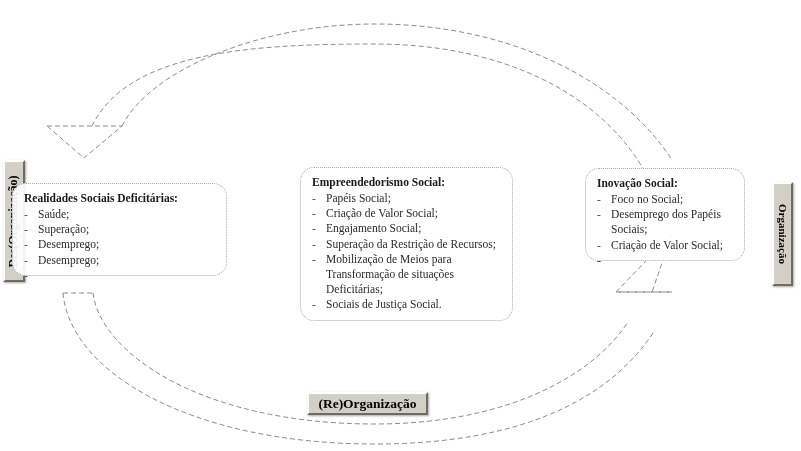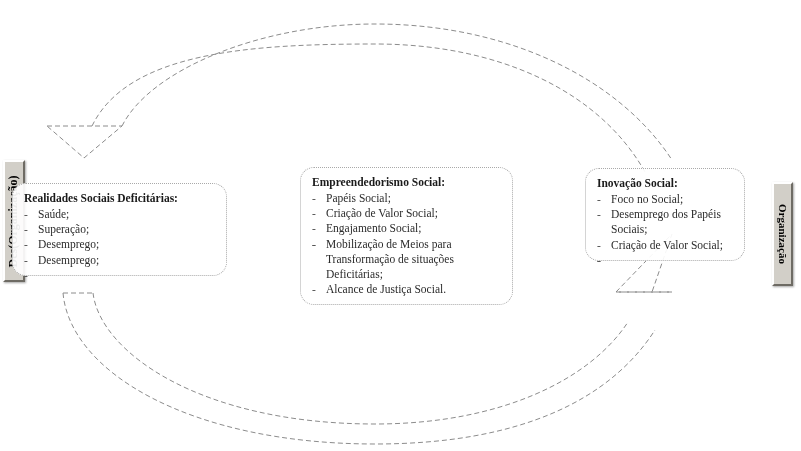--- a/index.html
+++ b/index.html
@@ -137,41 +137,44 @@
   </svg>
 
   <div class="bevel-label" id="label-des">
     <span class="vtext">Des(Organização)</span>
   </div>
 
   <div class="bevel-label" id="label-org">
     <span class="vtext">Organização</span>
   </div>
 
+  <div class="bevel-label" id="label-reorg">
+    <span>(Re)Organização</span>
+  </div>
 
   <div class="content-box" id="box-left">
     <div class="box-title">Realidades  Sociais Deficitárias:</div>
     <ul class="box-list" id="box-left-list">
         <li><span class="dash">-</span><span>Saúde;</span></li>
         <li><span class="dash">-</span><span>Superação;</span></li>
         <li><span class="dash">-</span><span>Desemprego;</span></li>
         <li><span class="dash">-</span><span>Desemprego;</span></li>
         <li><span class="dash">-</span></li>
       </ul>
   </div>
 
   <div class="content-box" id="box-mid">
     <div class="box-title">Empreendedorismo Social:</div>
     <ul class="box-list" id="box-mid-list">
         <li><span class="dash">-</span><span>Papéis  Social;</span></li>
         <li><span class="dash">-</span><span>Criação de Valor Social;</span></li>
         <li><span class="dash">-</span><span> Engajamento  Social;</span></li>
-        <li><span class="dash">-</span></li>
+        <li><span class="dash">-</span><span> Superação da Restrição de Recursos;</span></li>
         <li><span class="dash">-</span><span> Mobilização  de Meios  para Transformação de situações Deficitárias;</span></li>
-        <li><span class="dash">-</span><span>Alcance de Justiça Social.</span></li>
+        <li><span class="dash">-</span><span>Sociais de Justiça Social.</span></li>
       </ul>
   </div>
 
   <div class="content-box" id="box-right">
     <div class="box-title">Inovação Social:</div>
     <ul class="box-list" id="box-right-list">
         <li><span class="dash">-</span><span>Foco no Social;</span></li>
         <li><span class="dash">-</span><span>Desemprego dos Papéis Sociais;</span></li>
         <li><span class="dash">-</span><span> Criação de Valor Social;</span></li>
         <li><span class="dash">-</span></li>

